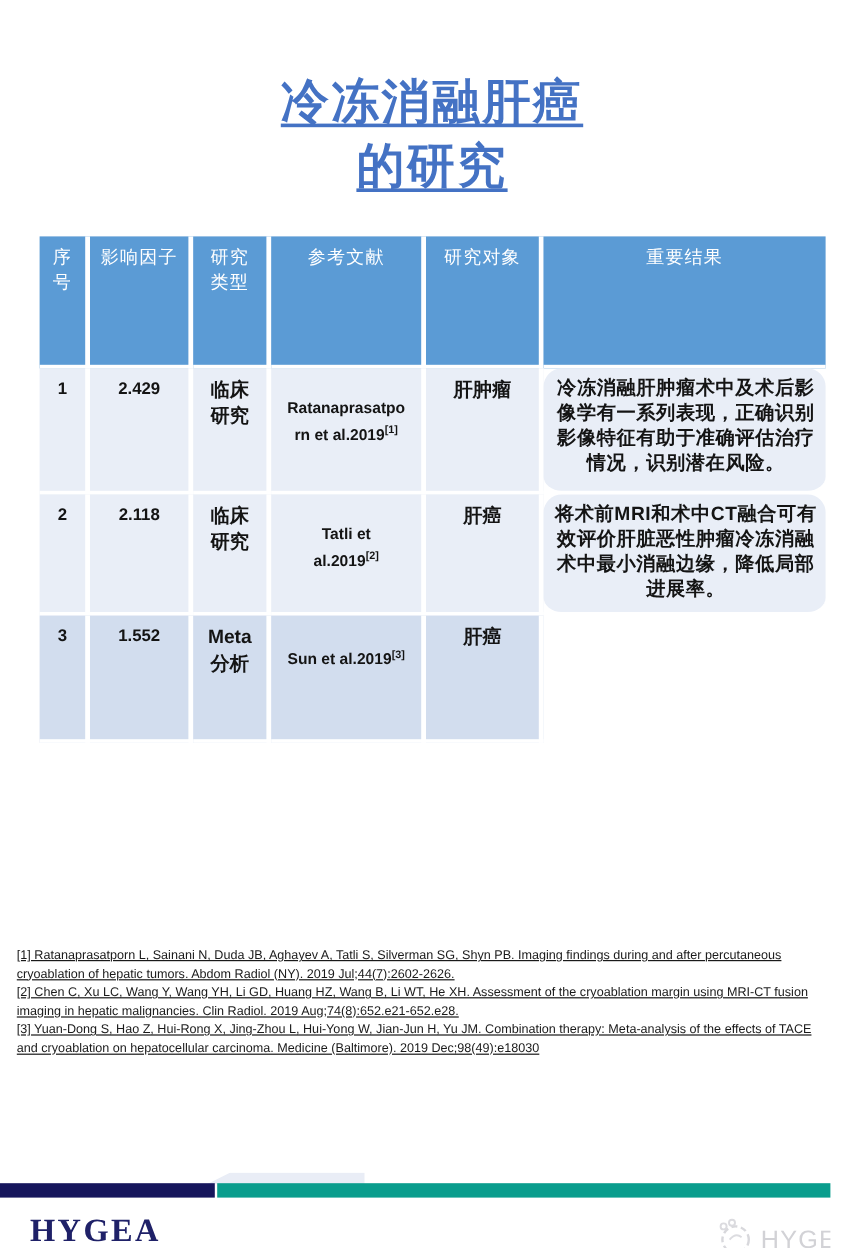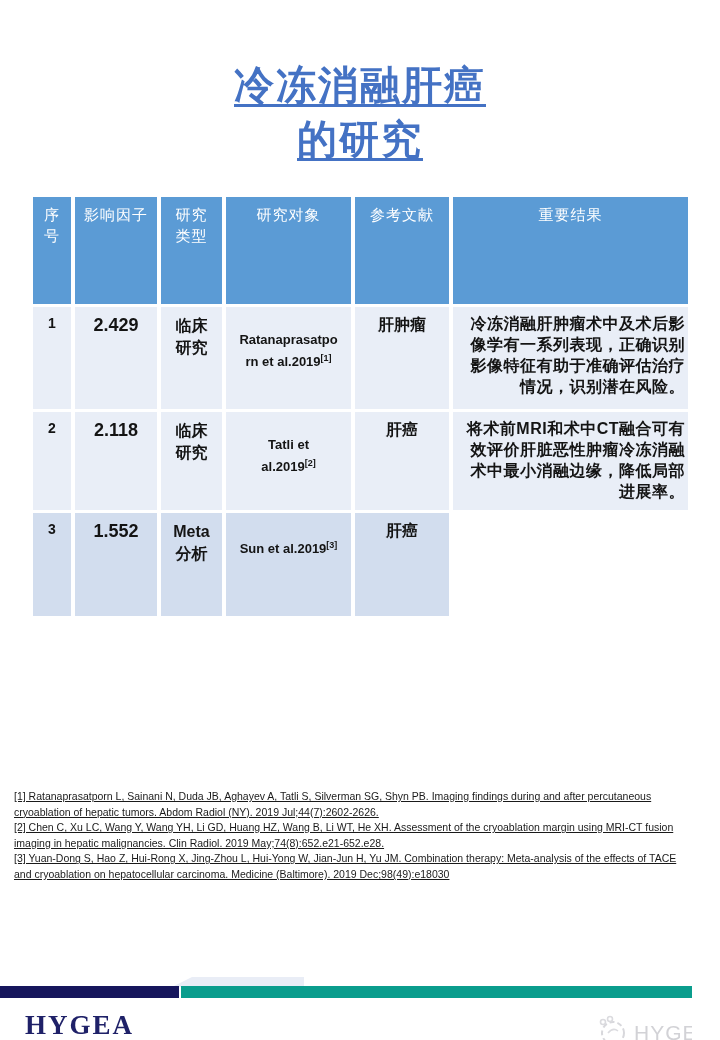--- a/index.html
+++ b/index.html
@@ -33,28 +33,28 @@
     font-weight:normal;text-align:center;padding-top:7px;white-space:pre-line;
     letter-spacing:1px;
   }
   .td{
     color:#141414;font-weight:bold;text-align:center;padding-top:8px;
     white-space:pre-line;
   }
   .rlight{background:#E9EEF7;}
   .rdark{background:#D2DDEE;}
   .c-no{font-size:14px;}
-  .c-impact{font-size:18px;}
+  .c-impact{font-size:14px;}
   .c-type{font-size:16px;line-height:22px;}
   .c-ref{font-size:13px;line-height:19px;padding-top:23px;}
   .c-ref sup{font-size:9px;}
   .c-subject{font-size:16px;}
   .c-result{
-    font-size:16px;line-height:21px;text-align:right;
-    padding:6px 3px 4px 5px;letter-spacing:0.5px;
+    font-size:16px;line-height:21px;text-align:center;
+    padding:6px 3px 4px 5px;letter-spacing:0.5px;border-radius:15px;
   }
   
   .footnotes{
     position:absolute;left:14px;top:769px;width:700px;
     font-size:10.5px;line-height:15.6px;color:#1a1a1a;
   }
   .footnotes p{margin:0;white-space:pre-line;text-decoration:underline;}
   
   .deco-light{
     position:absolute;left:172px;top:957px;width:132px;height:10px;
@@ -85,22 +85,22 @@
     <div class="tline">的研究</div>
   </div>
 
   <div class="study-table">
 
     <div class="cell th">序
 号</div>
     <div class="cell th">影响因子</div>
     <div class="cell th">研究
 类型</div>
+    <div class="cell th">参考文献</div>
     <div class="cell th">研究对象</div>
-    <div class="cell th">参考文献</div>
     <div class="cell th lastcol">重要结果</div>
 
     <div class="cell td rlight c-no">1</div>
     <div class="cell td rlight c-impact">2.429</div>
     <div class="cell td rlight c-type">临床
 研究</div>
     <div class="cell td rlight c-ref"><span>Ratanaprasatpo
 rn et al.2019</span><sup>[1]</sup></div>
     <div class="cell td rlight c-subject">肝肿瘤</div>
     <div class="cell td rlight c-result lastcol">冷冻消融肝肿瘤术中及术后影
@@ -125,21 +125,21 @@
     <div class="cell td rdark c-type">Meta
 分析</div>
     <div class="cell td rdark c-ref"><span>Sun et al.2019</span><sup>[3]</sup></div>
     <div class="cell td rdark c-subject">肝癌</div>
   </div>
 
   <div class="footnotes">
     <p>[1] Ratanaprasatporn L, Sainani N, Duda JB, Aghayev A, Tatli S, Silverman SG, Shyn PB. Imaging findings during and after percutaneous
 cryoablation of hepatic tumors. Abdom Radiol (NY). 2019 Jul;44(7):2602-2626.</p>
     <p>[2] Chen C, Xu LC, Wang Y, Wang YH, Li GD, Huang HZ, Wang B, Li WT, He XH. Assessment of the cryoablation margin using MRI-CT fusion
-imaging in hepatic malignancies. Clin Radiol. 2019 May;74(8):652.e21-652.e28.</p>
+imaging in hepatic malignancies. Clin Radiol. 2019 Aug;74(8):652.e21-652.e28.</p>
     <p>[3] Yuan-Dong S, Hao Z, Hui-Rong X, Jing-Zhou L, Hui-Yong W, Jian-Jun H, Yu JM. Combination therapy: Meta-analysis of the effects of TACE
 and cryoablation on hepatocellular carcinoma. Medicine (Baltimore). 2019 Dec;98(49):e18030</p>
   </div>
 
   <div class="deco-light"></div>
   <div class="bar-navy"></div>
   <div class="bar-teal"></div>
 
   <div class="logo-hygea">HYGEA</div>
 

